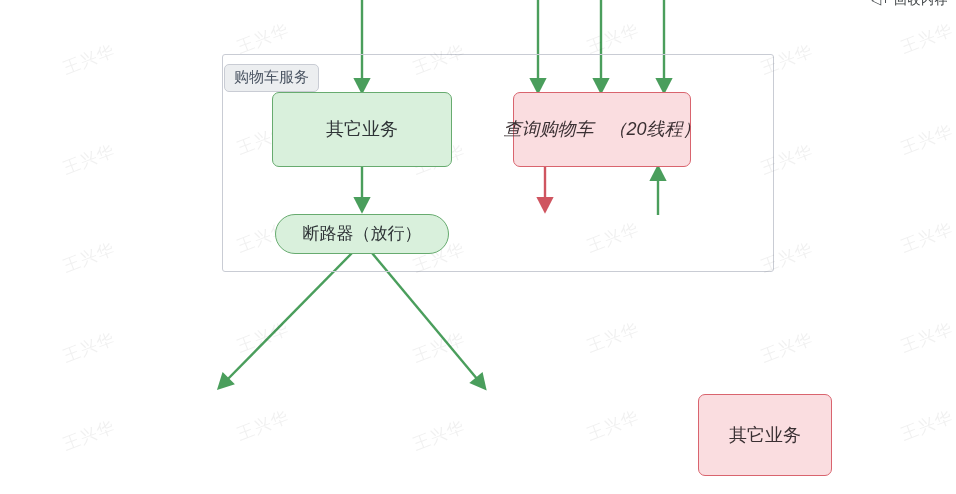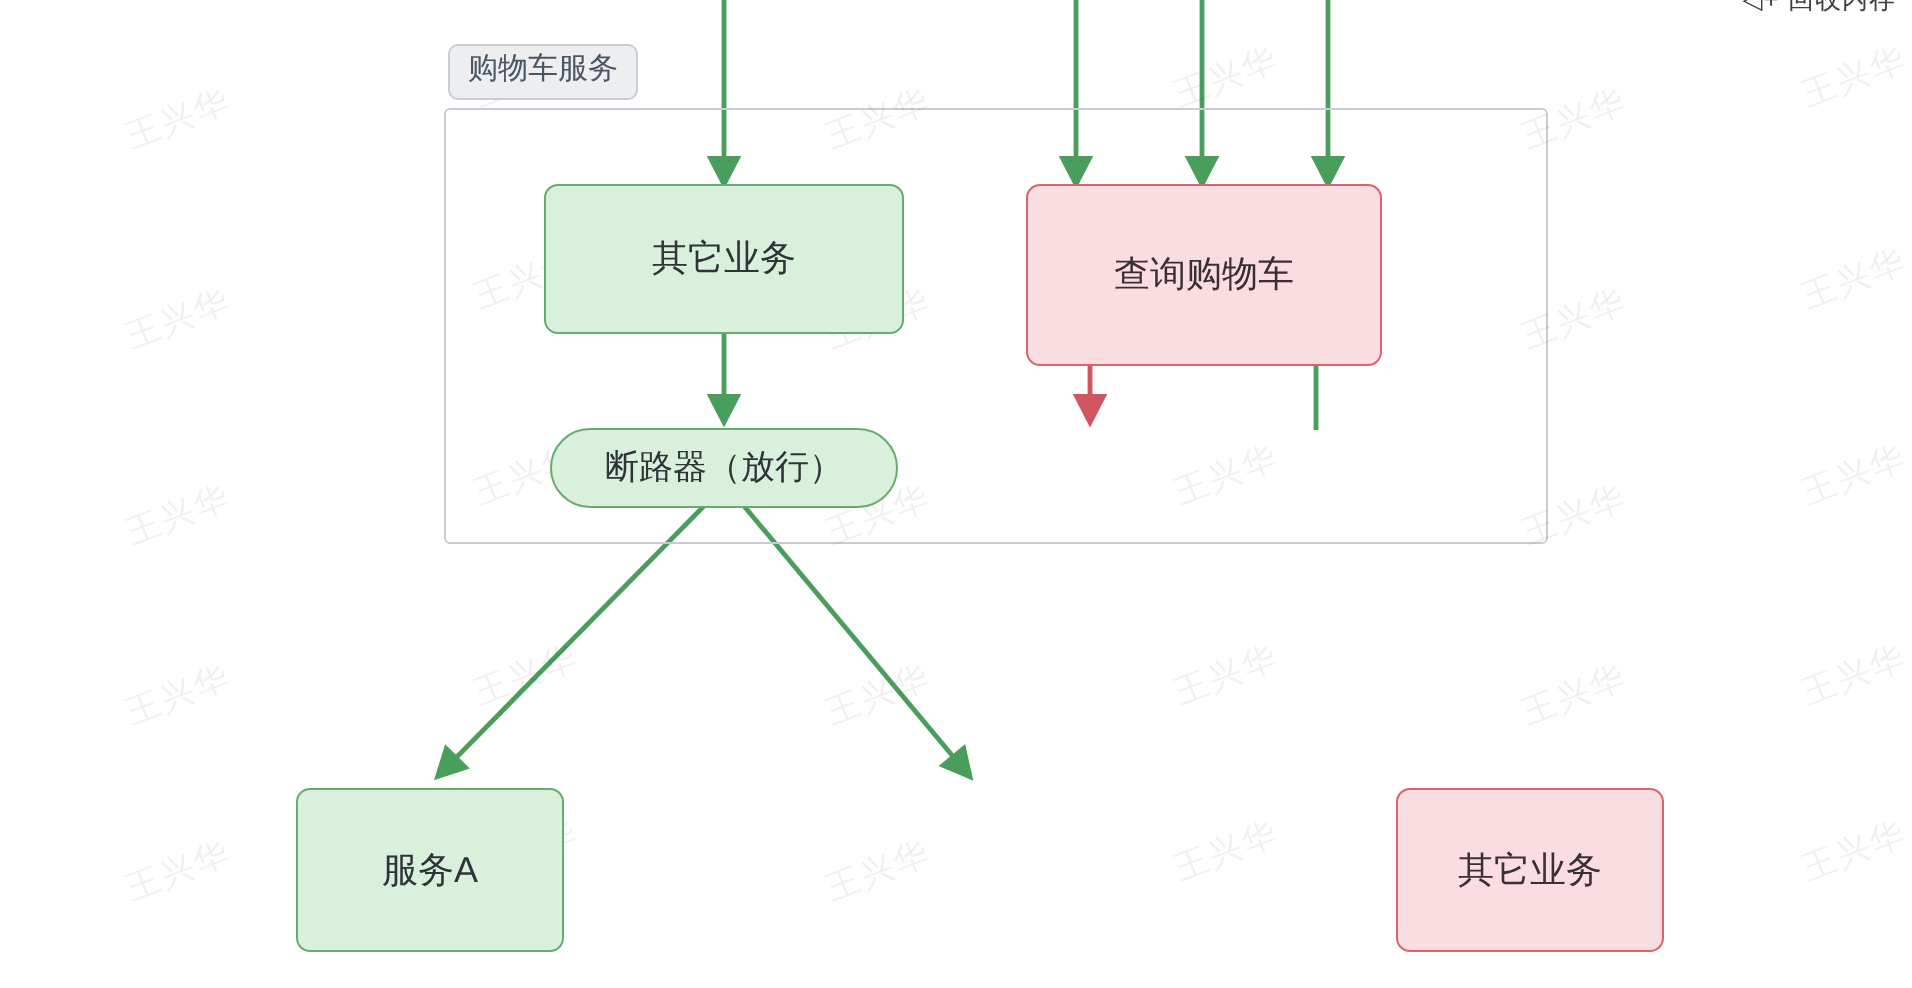--- a/index.html
+++ b/index.html
@@ -55,20 +55,21 @@
     position: absolute;
     background: #eceef0;
     border: 1px solid #c9ccd4;
     border-radius: 5px;
     color: #4b5563;
     font-size: 15px;
     padding: 4px 9px 5px 9px;
     line-height: 1.1;
     z-index: 4;
     white-space: nowrap;
+    margin-top: 42px;
   }
   
   .node {
     position: absolute;
     display: flex;
     flex-direction: row;
     align-items: center;
     justify-content: center;
     text-align: center;
     box-sizing: border-box;
@@ -151,32 +152,30 @@
     </g>
   </svg>
 
   <div class="group-box" style="left:222px; top:54px; width:550px; height:216px;"></div>
   <div class="group-label" style="left:224px; top:22px;">购物车服务</div>
 
   <div class="node rect green f18" style="left:272px; top:92px; width:180px; height:75px;">
     <span class="ln">其它业务</span>
   </div>
 
-  <div class="node rect red f18" style="left:513px; top:92px; width:178px; height:91px;">
+  <div class="node rect red f18" style="left:513px; top:92px; width:178px; height:75px;font-style:italic;">
     <span class="ln">查询购物车</span>
+    <span class="ln">（20线程）</span>
   </div>
 
   <div class="node pill green f17" style="left:275px; top:214px; width:174px; height:40px;">
     <span class="ln">断路器（放行）</span>
   </div>
 
 
-  <div class="node rect green f18" style="left:148px; top:394px; width:134px; height:82px;">
-    <span class="ln">服务A</span>
-  </div>
 
 
   <div class="node rect red f18" style="left:698px; top:394px; width:134px; height:82px;">
     <span class="ln">其它业务</span>
   </div>
 
   <div id="watermark-layer">
       <div class="wm" style="left: 62px; top: 48px;">王兴华</div>
       <div class="wm" style="left: 236px; top: 27px;">王兴华</div>
       <div class="wm" style="left: 412px; top: 48px;">王兴华</div>

